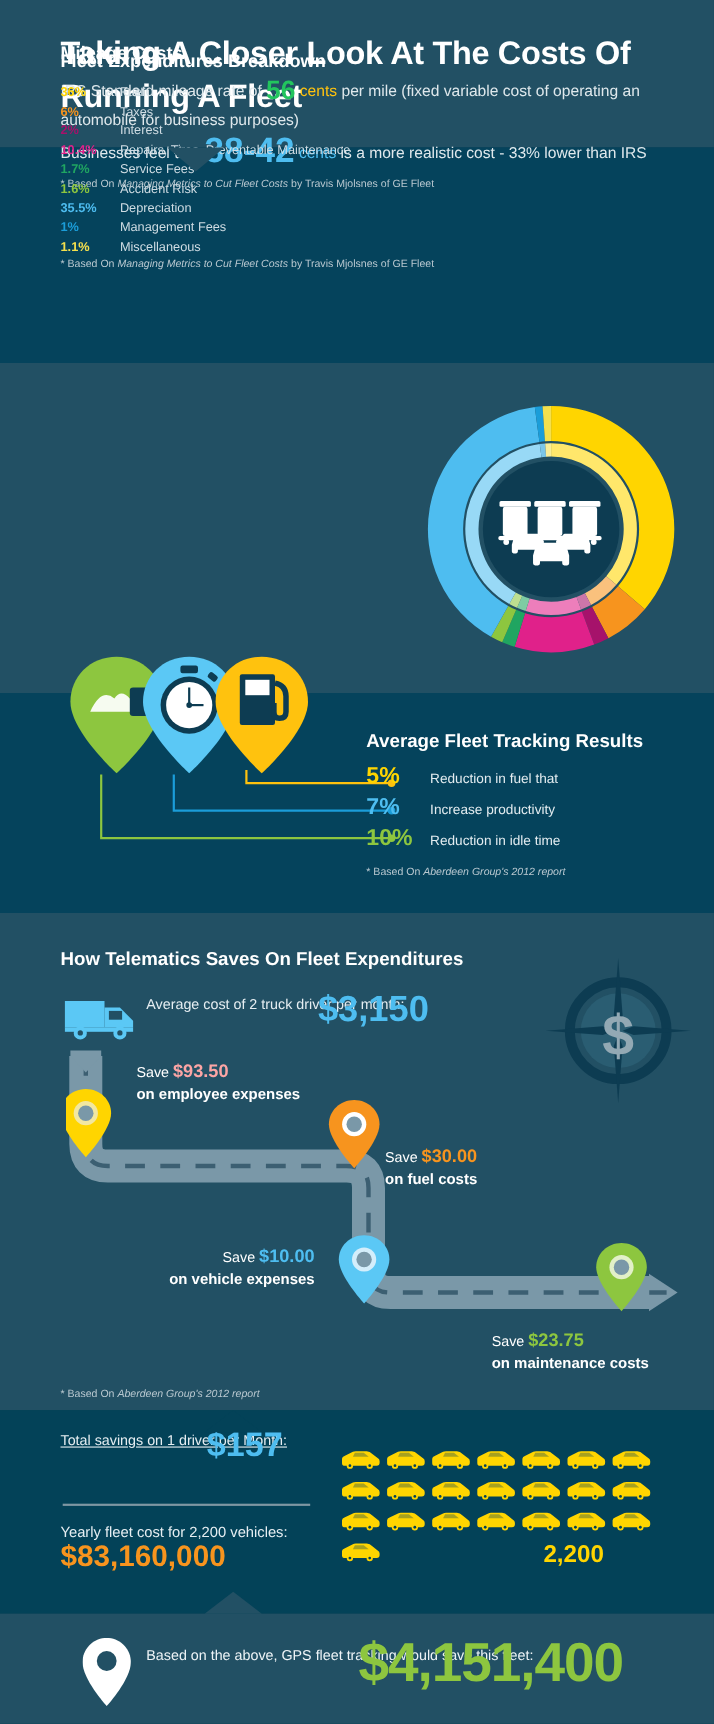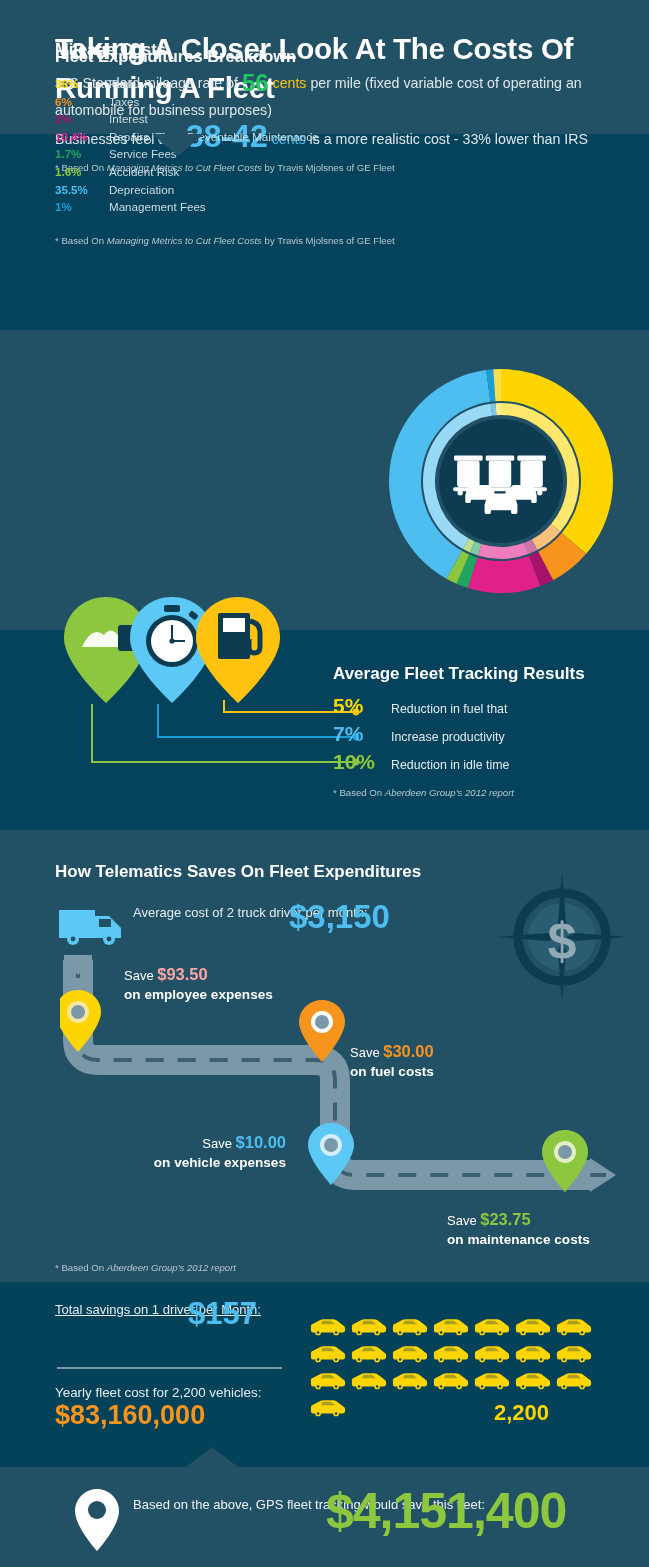--- a/index.html
+++ b/index.html
@@ -153,20 +153,24 @@
         <span class="llbl">Accident Risk</span>
       </div>
       <div class="lrow">
         <span class="lpct" style="color: rgb(78, 189, 240);">35.5%</span>
         <span class="llbl">Depreciation</span>
       </div>
       <div class="lrow">
         <span class="lpct" style="color: rgb(27, 157, 217);">1%</span>
         <span class="llbl">Management Fees</span>
       </div>
+      <div class="lrow">
+        <span class="lpct" style="color: rgb(244, 224, 77);">1.1%</span>
+        <span class="llbl">Miscellaneous</span>
+      </div>
     </div>
   <div class="src bd-src">
     <span>* Based On </span><i>Managing Metrics to Cut Fleet Costs</i><span> by Travis Mjolsnes of GE Fleet</span>
   </div>
 
   <svg class="donut" viewBox="0 0 232 232">
     <g id="donut-outer">
         <path d="M116,4 A112,112 0 0 1 201.14820640422585,188.75838746250048 L176.8201474315899,167.97027675892892 A80,80 0 0 0 116,36 Z" fill="#ffd500"></path>
         <path d="M201.14820640422585,188.75838746250048 A112,112 0 0 1 168.12138555505902,215.13304780859352 L153.22956111075644,186.80931986328108 A80,80 0 0 0 176.8201474315899,167.97027675892892 Z" fill="#f7941e"></path>
         <path d="M168.12138555505902,215.13304780859352 A112,112 0 0 1 155.19280095401317,220.91865588816464 L143.9948578242951,190.94189706297476 A80,80 0 0 0 153.22956111075644,186.80931986328108 Z" fill="#a6126b"></path>

